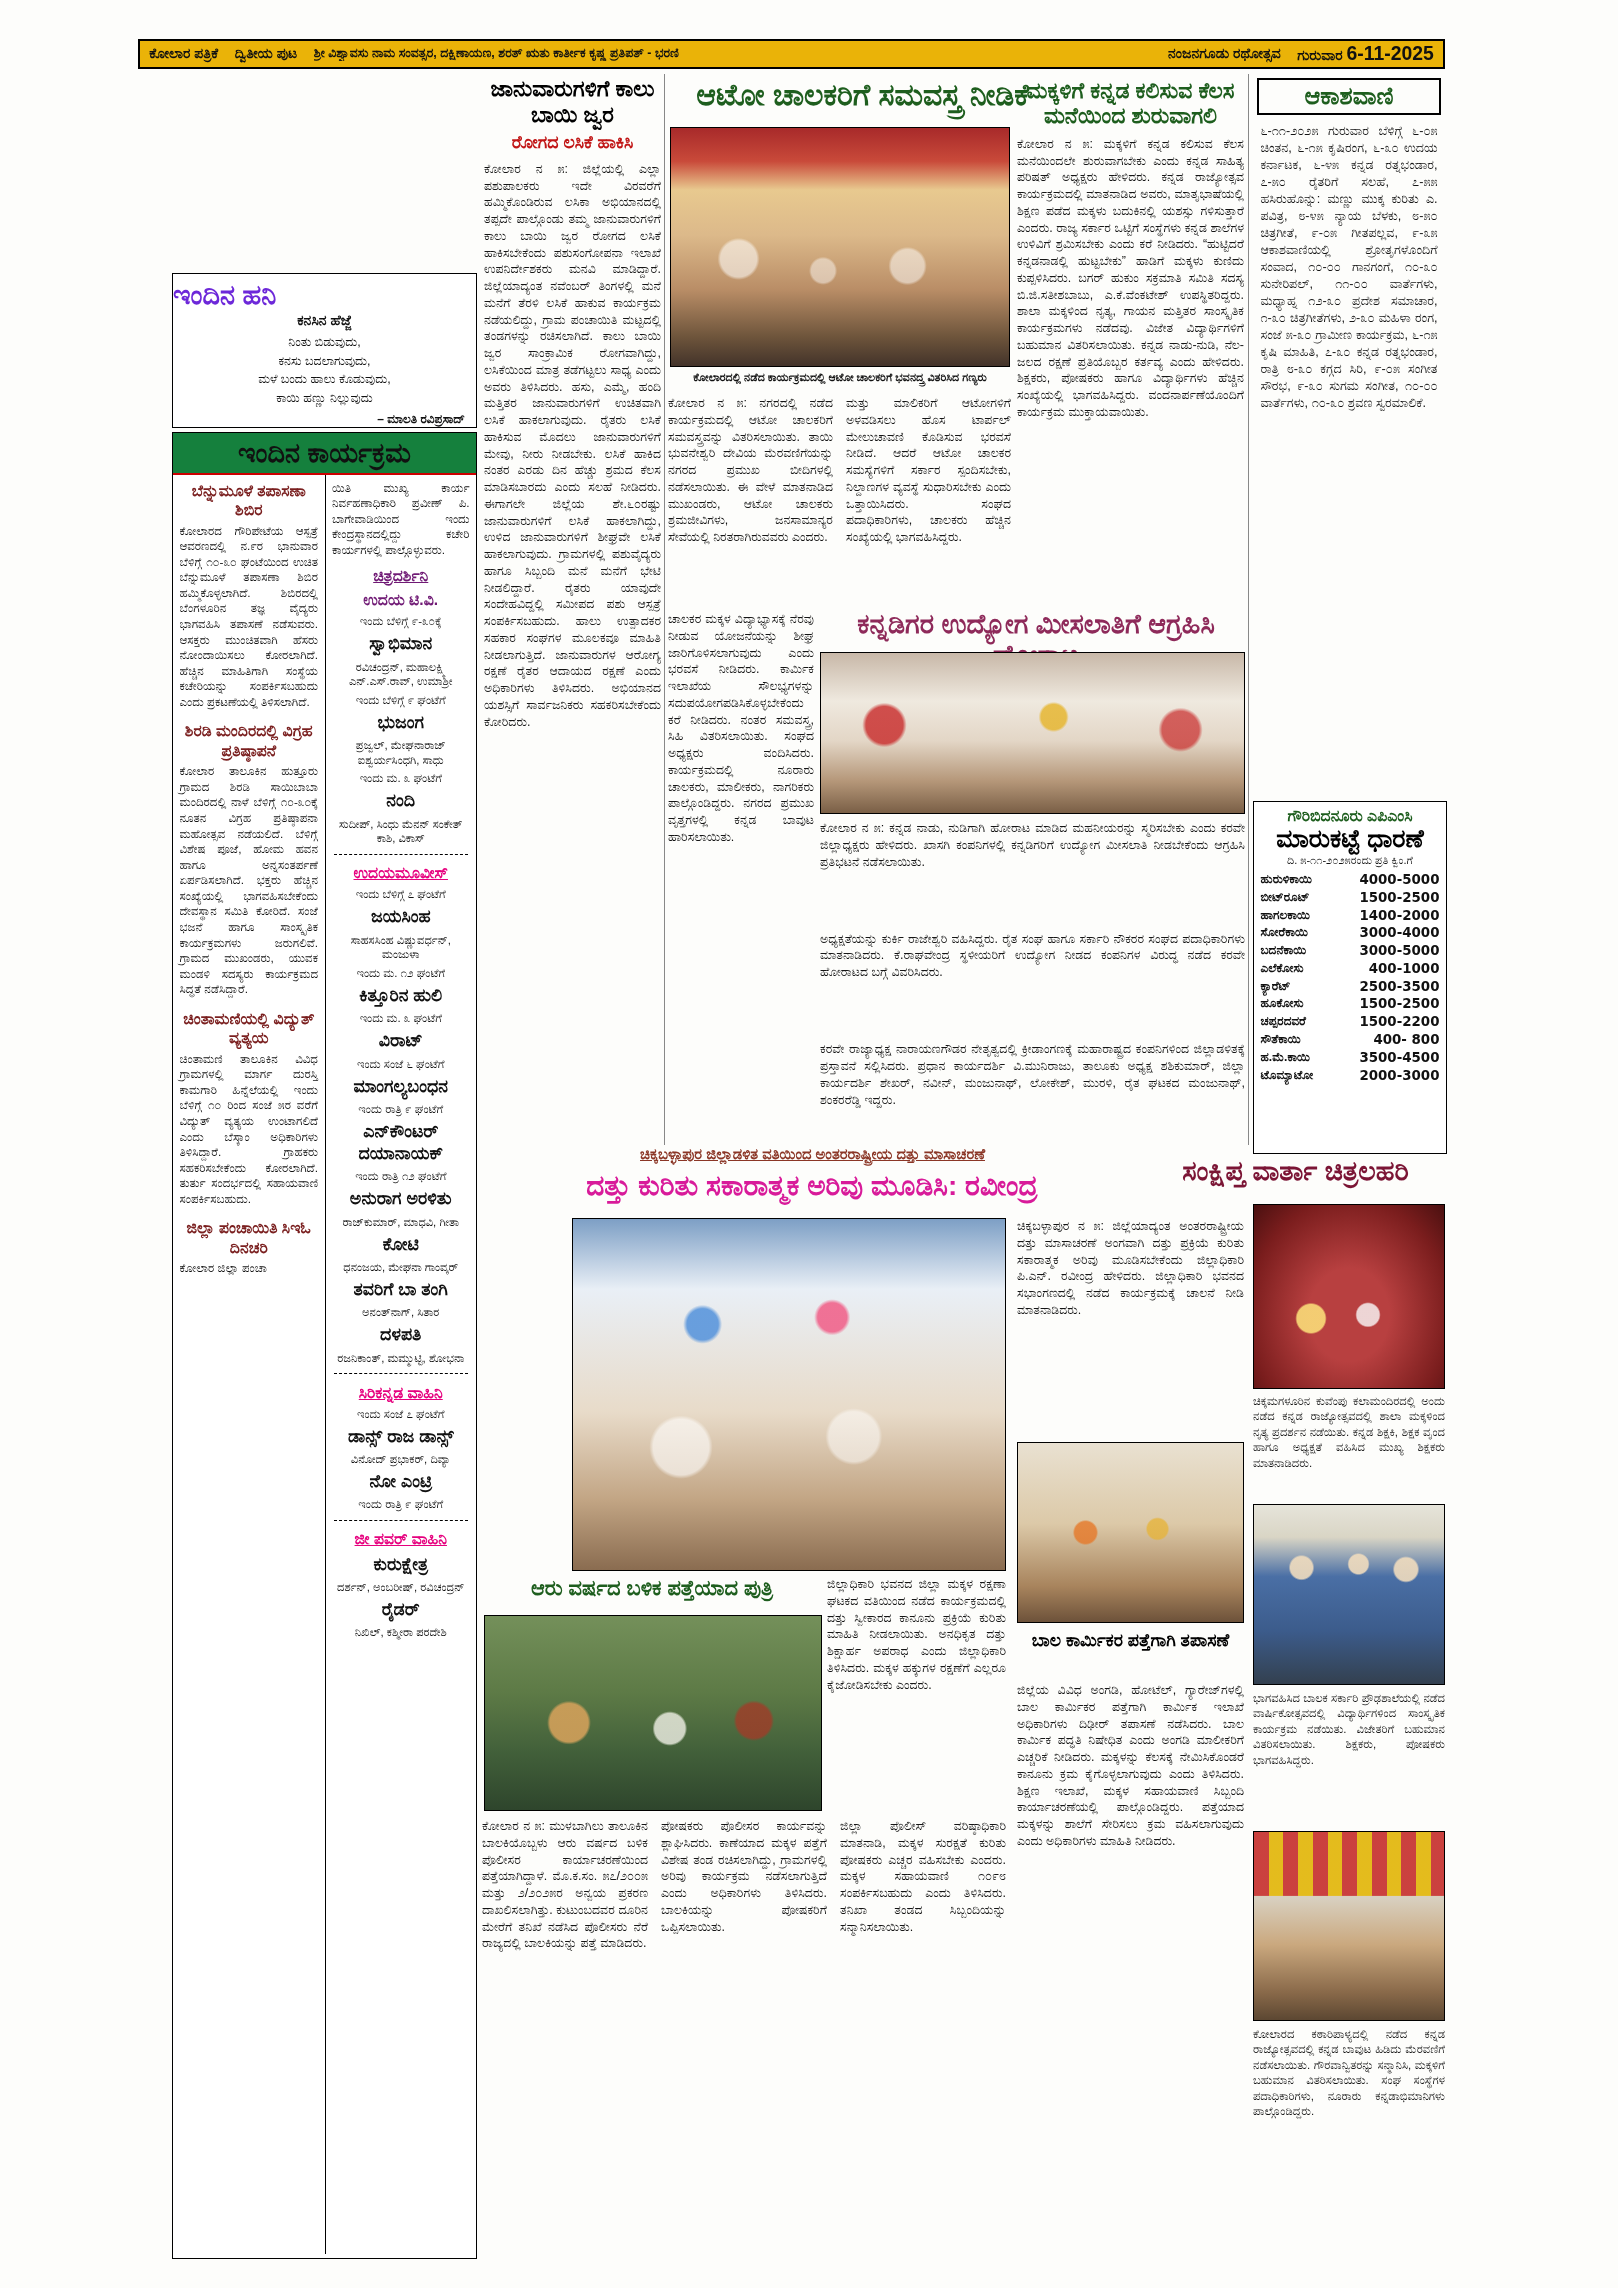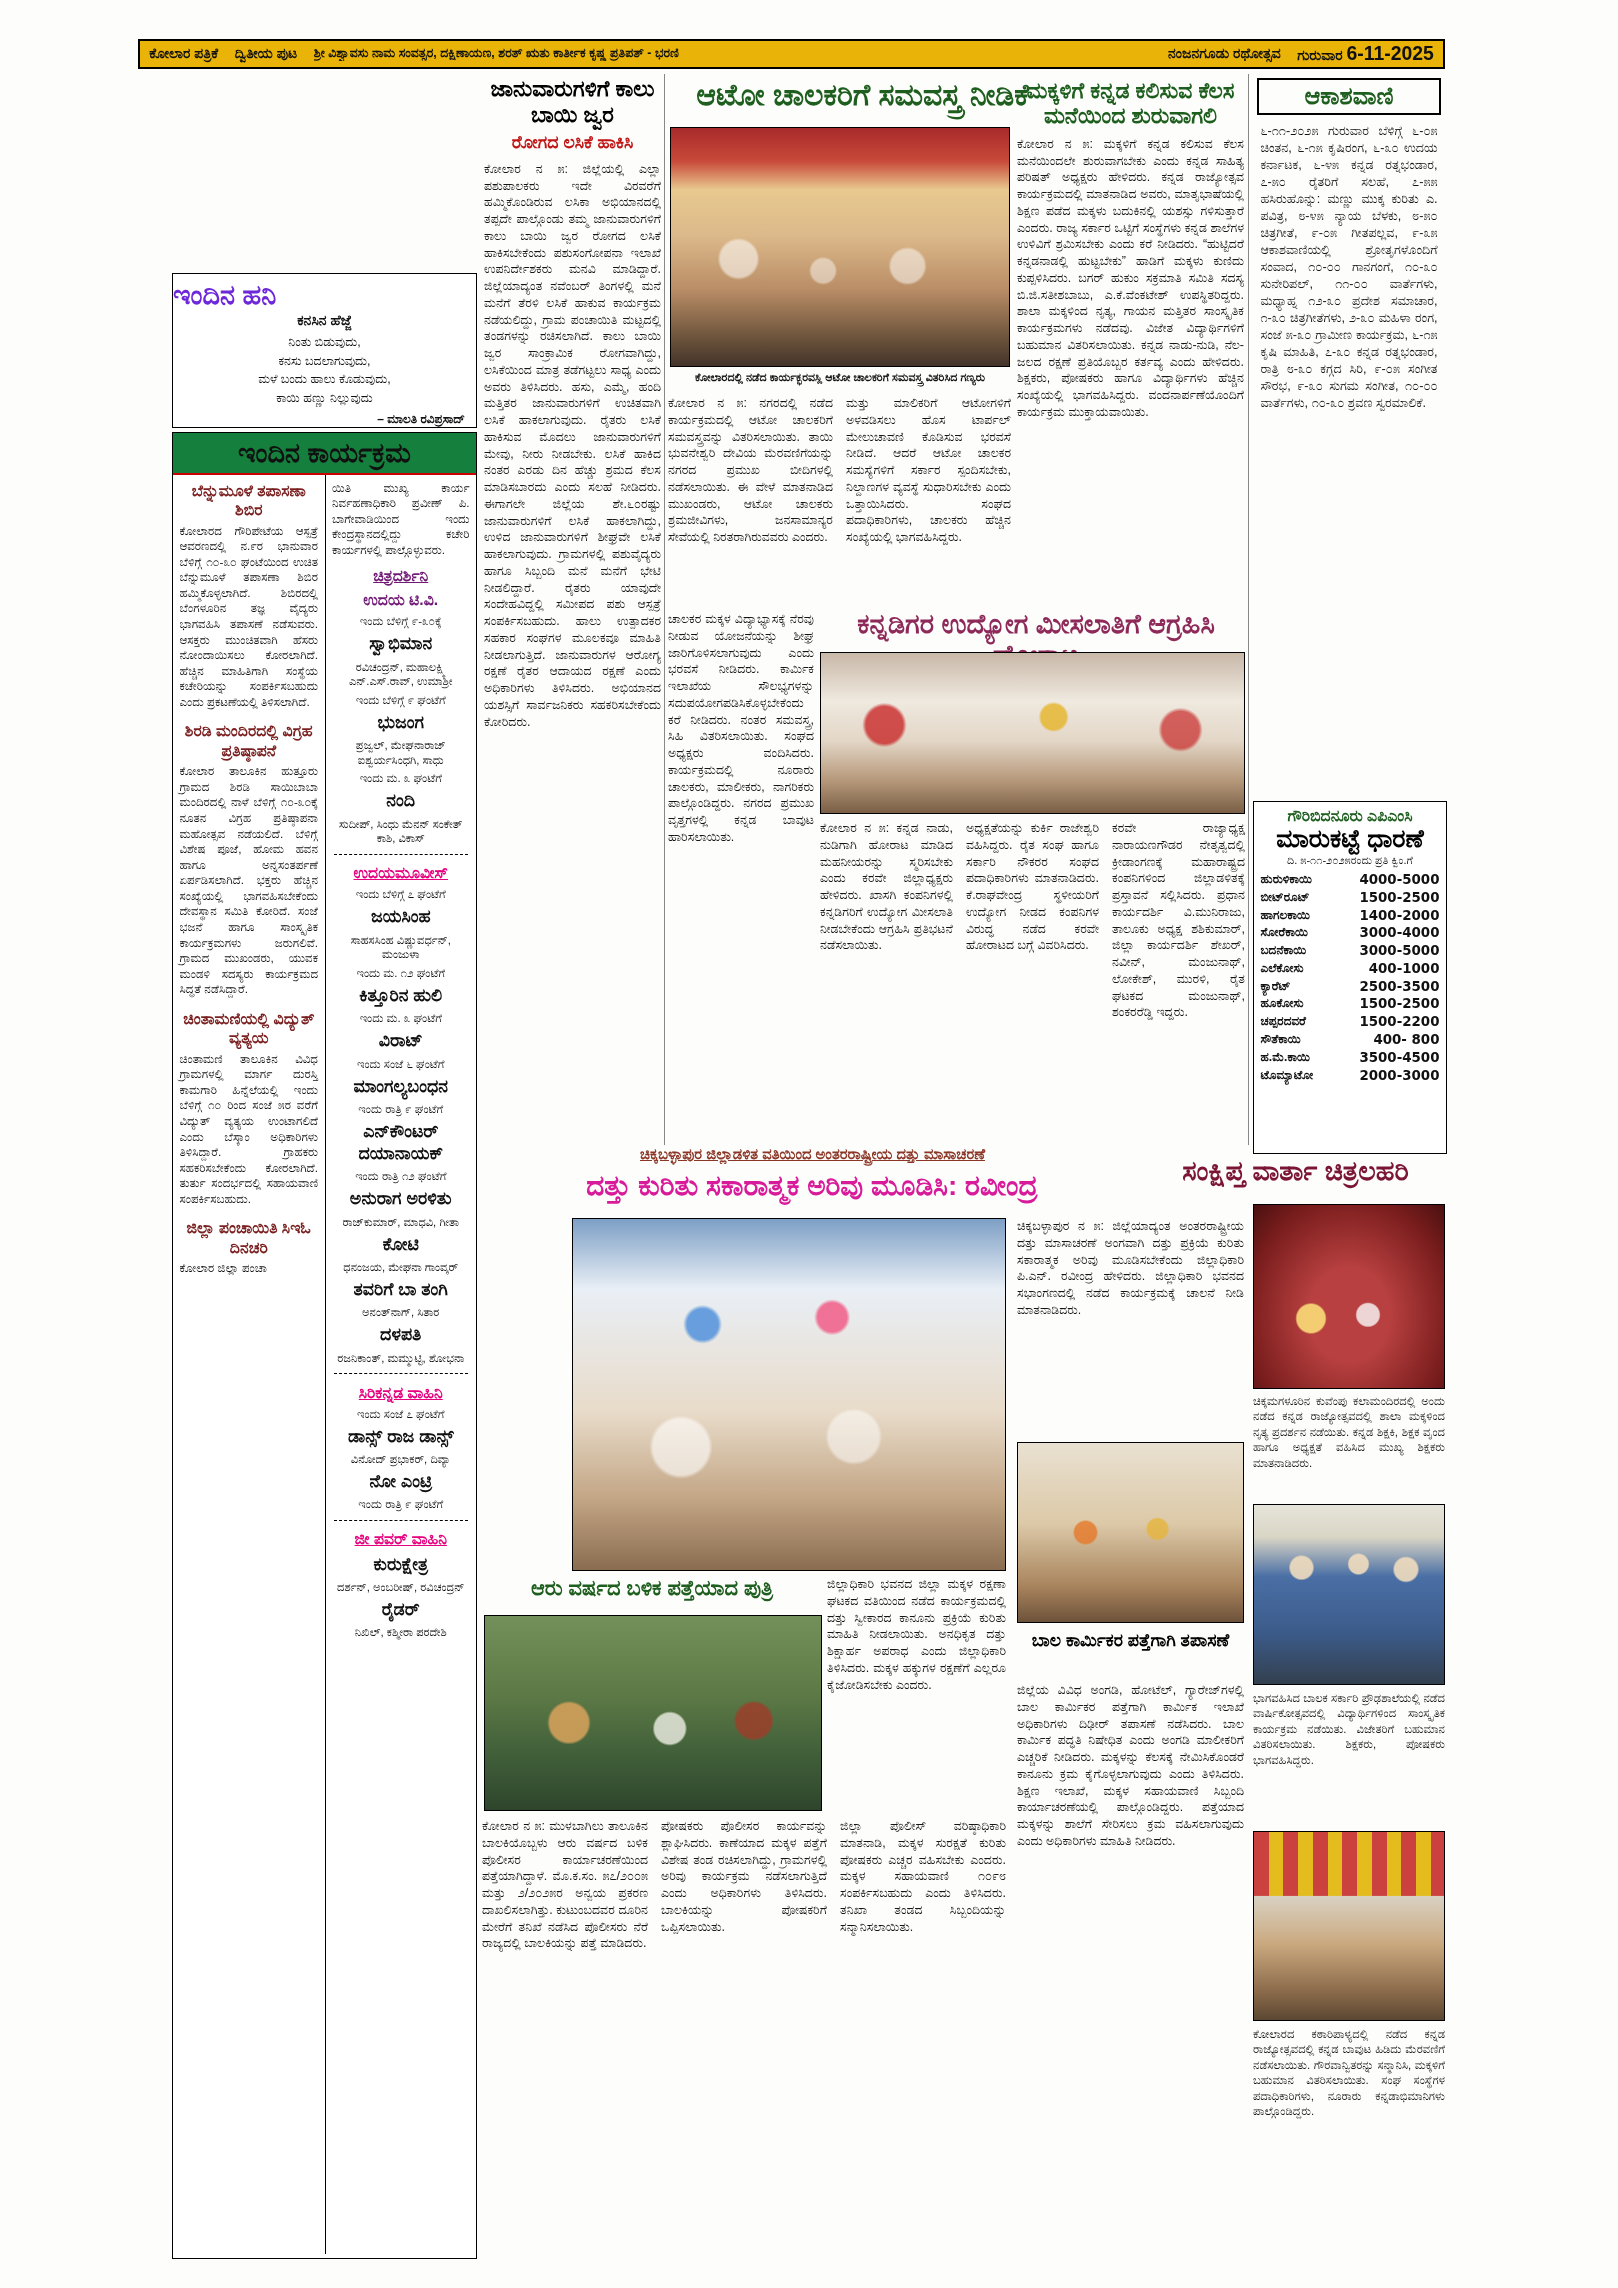--- a/index.html
+++ b/index.html
@@ -225,40 +225,40 @@
     <div class="jtext" style="height:1006px;">ಕೋಲಾರ ನ ೫: ಜಿಲ್ಲೆಯಲ್ಲಿ ಎಲ್ಲಾ ಪಶುಪಾಲಕರು ಇದೇ ವಿರವರೆಗೆ ಹಮ್ಮಿಕೊಂಡಿರುವ ಲಸಿಕಾ ಅಭಿಯಾನದಲ್ಲಿ ತಪ್ಪದೇ ಪಾಲ್ಗೊಂಡು ತಮ್ಮ ಜಾನುವಾರುಗಳಿಗೆ ಕಾಲು ಬಾಯಿ ಜ್ವರ ರೋಗದ ಲಸಿಕೆ ಹಾಕಿಸಬೇಕೆಂದು ಪಶುಸಂಗೋಪನಾ ಇಲಾಖೆ ಉಪನಿರ್ದೇಶಕರು ಮನವಿ ಮಾಡಿದ್ದಾರೆ. ಜಿಲ್ಲೆಯಾದ್ಯಂತ ನವೆಂಬರ್ ತಿಂಗಳಲ್ಲಿ ಮನೆ ಮನೆಗೆ ತೆರಳಿ ಲಸಿಕೆ ಹಾಕುವ ಕಾರ್ಯಕ್ರಮ ನಡೆಯಲಿದ್ದು, ಗ್ರಾಮ ಪಂಚಾಯಿತಿ ಮಟ್ಟದಲ್ಲಿ ತಂಡಗಳನ್ನು ರಚಿಸಲಾಗಿದೆ. ಕಾಲು ಬಾಯಿ ಜ್ವರ ಸಾಂಕ್ರಾಮಿಕ ರೋಗವಾಗಿದ್ದು, ಲಸಿಕೆಯಿಂದ ಮಾತ್ರ ತಡೆಗಟ್ಟಲು ಸಾಧ್ಯ ಎಂದು ಅವರು ತಿಳಿಸಿದರು. ಹಸು, ಎಮ್ಮೆ, ಹಂದಿ ಮತ್ತಿತರ ಜಾನುವಾರುಗಳಿಗೆ ಉಚಿತವಾಗಿ ಲಸಿಕೆ ಹಾಕಲಾಗುವುದು. ರೈತರು ಲಸಿಕೆ ಹಾಕಿಸುವ ಮೊದಲು ಜಾನುವಾರುಗಳಿಗೆ ಮೇವು, ನೀರು ನೀಡಬೇಕು. ಲಸಿಕೆ ಹಾಕಿದ ನಂತರ ಎರಡು ದಿನ ಹೆಚ್ಚು ಶ್ರಮದ ಕೆಲಸ ಮಾಡಿಸಬಾರದು ಎಂದು ಸಲಹೆ ನೀಡಿದರು. ಈಗಾಗಲೇ ಜಿಲ್ಲೆಯ ಶೇ.೬೦ರಷ್ಟು ಜಾನುವಾರುಗಳಿಗೆ ಲಸಿಕೆ ಹಾಕಲಾಗಿದ್ದು, ಉಳಿದ ಜಾನುವಾರುಗಳಿಗೆ ಶೀಘ್ರವೇ ಲಸಿಕೆ ಹಾಕಲಾಗುವುದು. ಗ್ರಾಮಗಳಲ್ಲಿ ಪಶುವೈದ್ಯರು ಹಾಗೂ ಸಿಬ್ಬಂದಿ ಮನೆ ಮನೆಗೆ ಭೇಟಿ ನೀಡಲಿದ್ದಾರೆ. ರೈತರು ಯಾವುದೇ ಸಂದೇಹವಿದ್ದಲ್ಲಿ ಸಮೀಪದ ಪಶು ಆಸ್ಪತ್ರೆ ಸಂಪರ್ಕಿಸಬಹುದು. ಹಾಲು ಉತ್ಪಾದಕರ ಸಹಕಾರ ಸಂಘಗಳ ಮೂಲಕವೂ ಮಾಹಿತಿ ನೀಡಲಾಗುತ್ತಿದೆ. ಜಾನುವಾರುಗಳ ಆರೋಗ್ಯ ರಕ್ಷಣೆ ರೈತರ ಆದಾಯದ ರಕ್ಷಣೆ ಎಂದು ಅಧಿಕಾರಿಗಳು ತಿಳಿಸಿದರು. ಅಭಿಯಾನದ ಯಶಸ್ಸಿಗೆ ಸಾರ್ವಜನಿಕರು ಸಹಕರಿಸಬೇಕೆಂದು ಕೋರಿದರು.</div>
   </div>
 
   <div class="abs hl-green" style="left:668px;top:78px;width:343px;font-size:30px;margin-left:23px;">ಆಟೋ ಚಾಲಕರಿಗೆ ಸಮವಸ್ತ್ರ ನೀಡಿಕೆ</div>
   <div class="abs photo" style="left:670px;top:127px;width:340px;height:240px;
        background:
          radial-gradient(circle at 20% 55%, rgba(255,255,255,.55) 0 6%, transparent 7%),
          radial-gradient(circle at 45% 60%, rgba(255,255,255,.45) 0 5%, transparent 6%),
          radial-gradient(circle at 70% 58%, rgba(255,255,255,.5) 0 6%, transparent 7%),
          linear-gradient(180deg,#a82a2a 0%,#c94a3a 14%,#e8c98f 26%,#dcb98a 45%,#b98d66 68%,#6d543b 88%,#43332a 100%);"></div>
-  <div class="abs caption" style="left:670px;top:371px;width:340px;height:18.5px;">ಕೋಲಾರದಲ್ಲಿ ನಡೆದ ಕಾರ್ಯಕ್ಭರವಸ್ಲಿ ಆಟೋ ಚಾಲಕರಿಗೆ ಸಮವಸ್ತ್ರ ವಿತರಿಸಿದ ಗಣ್ಯರು</div>
+  <div class="abs caption" style="left:670px;top:371px;width:340px;height:18.5px;">ಕೋಲಾರದಲ್ಲಿ ನಡೆದ ಕಾರ್ಯಕ್ರಮದಲ್ಲಿ ಆಟೋ ಚಾಲಕರಿಗೆ ಭವನದ್ತ್ರ ವಿತರಿಸಿದ ಗಣ್ಯರು</div>
   <div class="abs cols" style="left:668px;top:395px;width:343px;height:210px;">
     <div class="jtext">ಕೋಲಾರ ನ ೫: ನಗರದಲ್ಲಿ ನಡೆದ ಕಾರ್ಯಕ್ರಮದಲ್ಲಿ ಆಟೋ ಚಾಲಕರಿಗೆ ಸಮವಸ್ತ್ರವನ್ನು ವಿತರಿಸಲಾಯಿತು. ತಾಯಿ ಭುವನೇಶ್ವರಿ ದೇವಿಯ ಮೆರವಣಿಗೆಯನ್ನು ನಗರದ ಪ್ರಮುಖ ಬೀದಿಗಳಲ್ಲಿ ನಡೆಸಲಾಯಿತು. ಈ ವೇಳೆ ಮಾತನಾಡಿದ ಮುಖಂಡರು, ಆಟೋ ಚಾಲಕರು ಶ್ರಮಜೀವಿಗಳು, ಜನಸಾಮಾನ್ಯರ ಸೇವೆಯಲ್ಲಿ ನಿರತರಾಗಿರುವವರು ಎಂದರು.</div>
     <div class="jtext">ಮತ್ತು ಮಾಲಿಕರಿಗೆ ಆಟೋಗಳಿಗೆ ಅಳವಡಿಸಲು ಹೊಸ ಟಾರ್ಪಲ್ ಮೇಲುಚಾವಣಿ ಕೊಡಿಸುವ ಭರವಸೆ ನೀಡಿದೆ. ಆದರೆ ಆಟೋ ಚಾಲಕರ ಸಮಸ್ಯೆಗಳಿಗೆ ಸರ್ಕಾರ ಸ್ಪಂದಿಸಬೇಕು, ನಿಲ್ದಾಣಗಳ ವ್ಯವಸ್ಥೆ ಸುಧಾರಿಸಬೇಕು ಎಂದು ಒತ್ತಾಯಿಸಿದರು. ಸಂಘದ ಪದಾಧಿಕಾರಿಗಳು, ಚಾಲಕರು ಹೆಚ್ಚಿನ ಸಂಖ್ಯೆಯಲ್ಲಿ ಭಾಗವಹಿಸಿದ್ದರು.</div>
   </div>
   <div class="abs jtext" style="left:668px;top:611px;width:146px;height:591px;">ಚಾಲಕರ ಮಕ್ಕಳ ವಿದ್ಯಾಭ್ಯಾಸಕ್ಕೆ ನೆರವು ನೀಡುವ ಯೋಜನೆಯನ್ನು ಶೀಘ್ರ ಜಾರಿಗೊಳಿಸಲಾಗುವುದು ಎಂದು ಭರವಸೆ ನೀಡಿದರು. ಕಾರ್ಮಿಕ ಇಲಾಖೆಯ ಸೌಲಭ್ಯಗಳನ್ನು ಸದುಪಯೋಗಪಡಿಸಿಕೊಳ್ಳಬೇಕೆಂದು ಕರೆ ನೀಡಿದರು. ನಂತರ ಸಮವಸ್ತ್ರ, ಸಿಹಿ ವಿತರಿಸಲಾಯಿತು. ಸಂಘದ ಅಧ್ಯಕ್ಷರು ವಂದಿಸಿದರು. ಕಾರ್ಯಕ್ರಮದಲ್ಲಿ ನೂರಾರು ಚಾಲಕರು, ಮಾಲೀಕರು, ನಾಗರಿಕರು ಪಾಲ್ಗೊಂಡಿದ್ದರು. ನಗರದ ಪ್ರಮುಖ ವೃತ್ತಗಳಲ್ಲಿ ಕನ್ನಡ ಬಾವುಟ ಹಾರಿಸಲಾಯಿತು.</div>
 
   <div class="abs" style="left:1017px;top:78px;width:227px;height:528px;overflow:hidden;">
     <div class="hl-green" style="font-size:22px;margin-bottom:7.4px;">ಮಕ್ಕಳಿಗೆ ಕನ್ನಡ ಕಲಿಸುವ ಕೆಲಸ ಮನೆಯಿಂದ ಶುರುವಾಗಲಿ</div>
     <div class="jtext" style="height:434px;">ಕೋಲಾರ ನ ೫: ಮಕ್ಕಳಿಗೆ ಕನ್ನಡ ಕಲಿಸುವ ಕೆಲಸ ಮನೆಯಿಂದಲೇ ಶುರುವಾಗಬೇಕು ಎಂದು ಕನ್ನಡ ಸಾಹಿತ್ಯ ಪರಿಷತ್ ಅಧ್ಯಕ್ಷರು ಹೇಳಿದರು. ಕನ್ನಡ ರಾಜ್ಯೋತ್ಸವ ಕಾರ್ಯಕ್ರಮದಲ್ಲಿ ಮಾತನಾಡಿದ ಅವರು, ಮಾತೃಭಾಷೆಯಲ್ಲಿ ಶಿಕ್ಷಣ ಪಡೆದ ಮಕ್ಕಳು ಬದುಕಿನಲ್ಲಿ ಯಶಸ್ಸು ಗಳಿಸುತ್ತಾರೆ ಎಂದರು. ರಾಜ್ಯ ಸರ್ಕಾರ ಒಟ್ಟಿಗೆ ಸಂಸ್ಥೆಗಳು ಕನ್ನಡ ಶಾಲೆಗಳ ಉಳಿವಿಗೆ ಶ್ರಮಿಸಬೇಕು ಎಂದು ಕರೆ ನೀಡಿದರು. “ಹುಟ್ಟಿದರೆ ಕನ್ನಡನಾಡಲ್ಲಿ ಹುಟ್ಟಬೇಕು” ಹಾಡಿಗೆ ಮಕ್ಕಳು ಕುಣಿದು ಕುಪ್ಪಳಿಸಿದರು. ಬಗರ್ ಹುಕುಂ ಸಕ್ರಮಾತಿ ಸಮಿತಿ ಸದಸ್ಯ ಬಿ.ಜಿ.ಸತೀಶಬಾಬು, ಎ.ಕೆ.ವೆಂಕಟೇಶ್ ಉಪಸ್ಥಿತರಿದ್ದರು. ಶಾಲಾ ಮಕ್ಕಳಿಂದ ನೃತ್ಯ, ಗಾಯನ ಮತ್ತಿತರ ಸಾಂಸ್ಕೃತಿಕ ಕಾರ್ಯಕ್ರಮಗಳು ನಡೆದವು. ವಿಜೇತ ವಿದ್ಯಾರ್ಥಿಗಳಿಗೆ ಬಹುಮಾನ ವಿತರಿಸಲಾಯಿತು. ಕನ್ನಡ ನಾಡು-ನುಡಿ, ನೆಲ-ಜಲದ ರಕ್ಷಣೆ ಪ್ರತಿಯೊಬ್ಬರ ಕರ್ತವ್ಯ ಎಂದು ಹೇಳಿದರು. ಶಿಕ್ಷಕರು, ಪೋಷಕರು ಹಾಗೂ ವಿದ್ಯಾರ್ಥಿಗಳು ಹೆಚ್ಚಿನ ಸಂಖ್ಯೆಯಲ್ಲಿ ಭಾಗವಹಿಸಿದ್ದರು. ವಂದನಾರ್ಪಣೆಯೊಂದಿಗೆ ಕಾರ್ಯಕ್ರಮ ಮುಕ್ತಾಯವಾಯಿತು.</div>
   </div>
 
   <div class="abs hl-magenta" style="left:820px;top:609px;width:432px;font-size:27px;">ಕನ್ನಡಿಗರ ಉದ್ಯೋಗ ಮೀಸಲಾತಿಗೆ ಆಗ್ರಹಿಸಿ ಹೋರಾಟ</div>
   <div class="abs photo" style="left:820px;top:652px;width:425px;height:162px;
        background:
          radial-gradient(circle at 15% 45%, rgba(200,40,40,.8) 0 5%, transparent 6%),
          radial-gradient(circle at 55% 40%, rgba(230,180,40,.8) 0 5%, transparent 6%),
          radial-gradient(circle at 85% 48%, rgba(200,40,40,.7) 0 5%, transparent 6%),
          linear-gradient(180deg,#c8b8a8 0%,#efe9df 30%,#e3d6c6 55%,#b59779 80%,#7a5f46 100%);"></div>
-  <div class="abs cols" style="left:820px;top:820px;width:425px;height:319px;">
+  <div class="abs cols" style="left:820px;top:820px;width:425px;height:319px;flex-direction:column;">
     <div class="jtext">ಕೋಲಾರ ನ ೫: ಕನ್ನಡ ನಾಡು, ನುಡಿಗಾಗಿ ಹೋರಾಟ ಮಾಡಿದ ಮಹನೀಯರನ್ನು ಸ್ಮರಿಸಬೇಕು ಎಂದು ಕರವೇ ಜಿಲ್ಲಾಧ್ಯಕ್ಷರು ಹೇಳಿದರು. ಖಾಸಗಿ ಕಂಪನಿಗಳಲ್ಲಿ ಕನ್ನಡಿಗರಿಗೆ ಉದ್ಯೋಗ ಮೀಸಲಾತಿ ನೀಡಬೇಕೆಂದು ಆಗ್ರಹಿಸಿ ಪ್ರತಿಭಟನೆ ನಡೆಸಲಾಯಿತು.</div>
     <div class="jtext">ಅಧ್ಯಕ್ಷತೆಯನ್ನು ಕುರ್ಕಿ ರಾಜೇಶ್ವರಿ ವಹಿಸಿದ್ದರು. ರೈತ ಸಂಘ ಹಾಗೂ ಸರ್ಕಾರಿ ನೌಕರರ ಸಂಘದ ಪದಾಧಿಕಾರಿಗಳು ಮಾತನಾಡಿದರು. ಕೆ.ರಾಘವೇಂದ್ರ ಸ್ಥಳೀಯರಿಗೆ ಉದ್ಯೋಗ ನೀಡದ ಕಂಪನಿಗಳ ವಿರುದ್ಧ ನಡೆದ ಕರವೇ ಹೋರಾಟದ ಬಗ್ಗೆ ವಿವರಿಸಿದರು.</div>
     <div class="jtext">ಕರವೇ ರಾಜ್ಯಾಧ್ಯಕ್ಷ ನಾರಾಯಣಗೌಡರ ನೇತೃತ್ವದಲ್ಲಿ ಕ್ರೀಡಾಂಗಣಕ್ಕೆ ಮಹಾರಾಷ್ಟ್ರದ ಕಂಪನಿಗಳಿಂದ ಜಿಲ್ಲಾಡಳಿತಕ್ಕೆ ಪ್ರಸ್ತಾವನೆ ಸಲ್ಲಿಸಿದರು. ಪ್ರಧಾನ ಕಾರ್ಯದರ್ಶಿ ವಿ.ಮುನಿರಾಜು, ತಾಲೂಕು ಅಧ್ಯಕ್ಷ ಶಶಿಕುಮಾರ್, ಜಿಲ್ಲಾ ಕಾರ್ಯದರ್ಶಿ ಶೇಖರ್, ನವೀನ್, ಮಂಜುನಾಥ್, ಲೋಕೇಶ್, ಮುರಳಿ, ರೈತ ಘಟಕದ ಮಂಜುನಾಥ್, ಶಂಕರರೆಡ್ಡಿ ಇದ್ದರು.</div>
   </div>
 
   <div class="abs strap" style="left:554px;top:1146px;width:517px;">ಚಿಕ್ಕಬಳ್ಳಾಪುರ ಜಿಲ್ಲಾಡಳಿತ ವತಿಯಿಂದ ಅಂತರರಾಷ್ಟ್ರೀಯ ದತ್ತು ಮಾಸಾಚರಣೆ</div>
   <div class="abs hl-pink" style="left:535px;top:1170px;width:554px;font-size:28px;">ದತ್ತು ಕುರಿತು ಸಕಾರಾತ್ಮಕ ಅರಿವು ಮೂಡಿಸಿ: ರವೀಂದ್ರ</div>
   <div class="abs photo" style="left:572px;top:1218px;width:434px;height:353px;
        background:
          radial-gradient(circle at 30% 30%, rgba(90,150,220,.9) 0 4%, transparent 5%),

